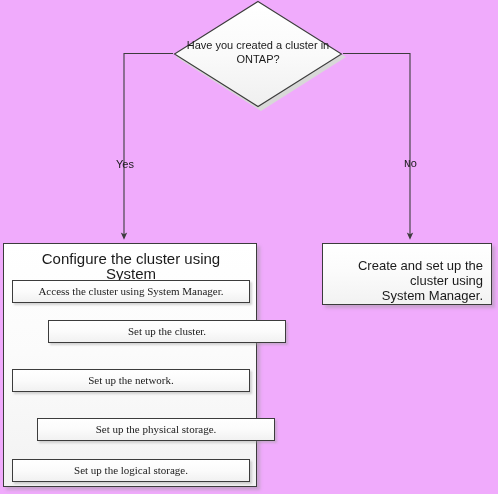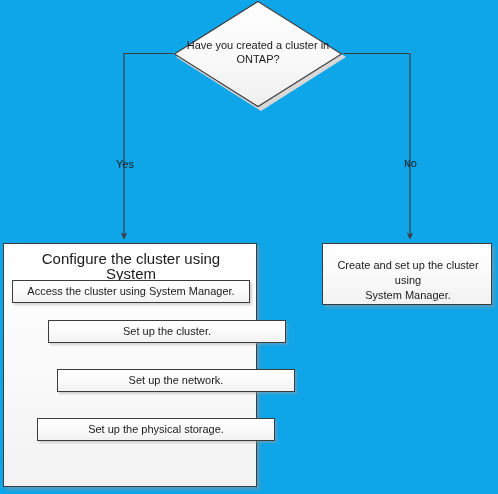--- a/index.html
+++ b/index.html
@@ -4,21 +4,21 @@
 <style>
   html, body {
     margin: 0;
     padding: 0;
     background: #ffffff;
   }
   #canvas {
     position: relative;
     width: 498px;
     height: 494px;
-    background: #0ea5e9;
+    background: #f0abfc;
     font-family: "Liberation Sans", sans-serif;
     overflow: hidden;
   }
 
   
   #wires {
     position: absolute;
     left: 0; top: 0;
     width: 498px;
     height: 494px;
@@ -91,41 +91,42 @@
     box-sizing: border-box;
     left: 8px;
     width: 238px;
     height: 23px;
     border: 1px solid #3c3c3c;
     background: linear-gradient(to bottom, #ffffff 0%, #fbfbfb 50%, #f1f1f1 100%);
     box-shadow: 2px 2px 2px rgba(160,160,160,0.45);
     display: flex;
     align-items: center;
     justify-content: center;
+    font-family: Liberation Serif, serif;
   }
   .subbox span {
     font-size: 11px;
     color: #1a1a1a;
     line-height: 13px;
   }
 
   
   #right-box {
     left: 322px;
     top: 243px;
     width: 170px;
     height: 62px;
   }
   #right-box-label {
     position: absolute;
     left: 10px;
     top: 14px;
     width: 150px;
-    text-align: center;
-    font-size: 11px;
+    text-align: right;
+    font-size: 13px;
     color: #1a1a1a;
     line-height: 15px;
     white-space: pre-line;
   }
 
   
   .branch-label {
     position: absolute;
     font-size: 11px;
     color: #1a1a1a;
@@ -184,28 +185,31 @@
 Manager.</div>
 
     <div class="subbox" style="top:36px;">
       <span>Access the cluster using System Manager.</span>
     </div>
 
     <div class="subbox" style="top:76px;margin-left:36px;">
       <span>Set up the cluster.</span>
     </div>
 
-    <div class="subbox" style="top:125px;margin-left:45px;">
+    <div class="subbox" style="top:125px;">
       <span>Set up the network.</span>
     </div>
 
     <div class="subbox" style="top:174px;margin-left:25px;">
       <span>Set up the physical storage.</span>
     </div>
 
+    <div class="subbox" style="top:215px;">
+      <span>Set up the logical storage.</span>
+    </div>
   </div>
 
   <div class="box" id="right-box">
     <div id="right-box-label">Create and set up the cluster using
 System Manager.</div>
   </div>
 
 </div>
 
 </body></html>

